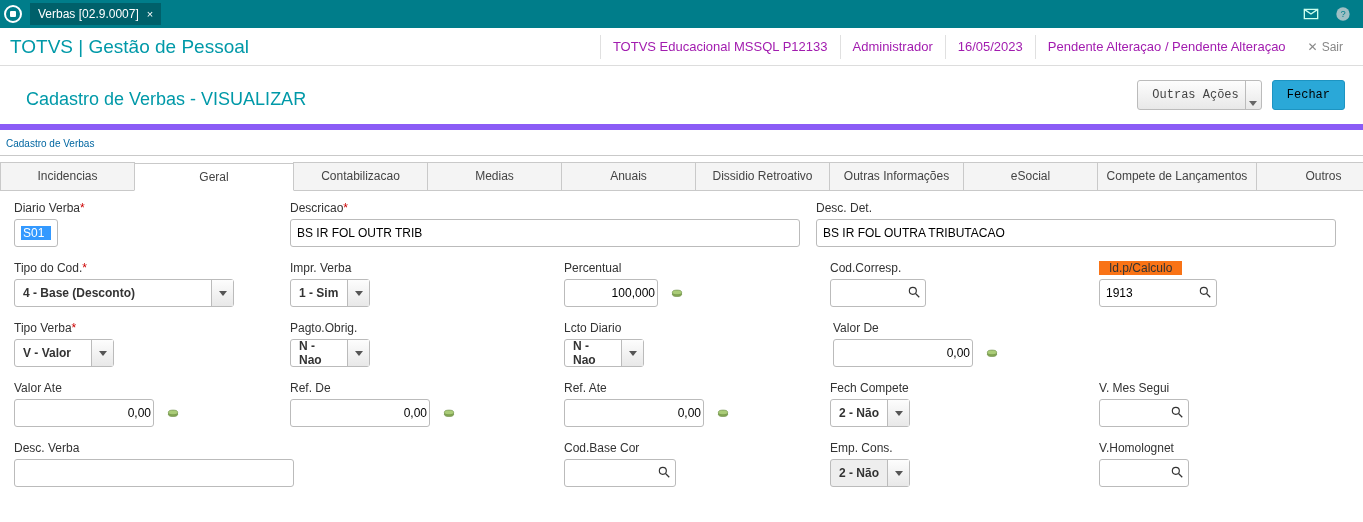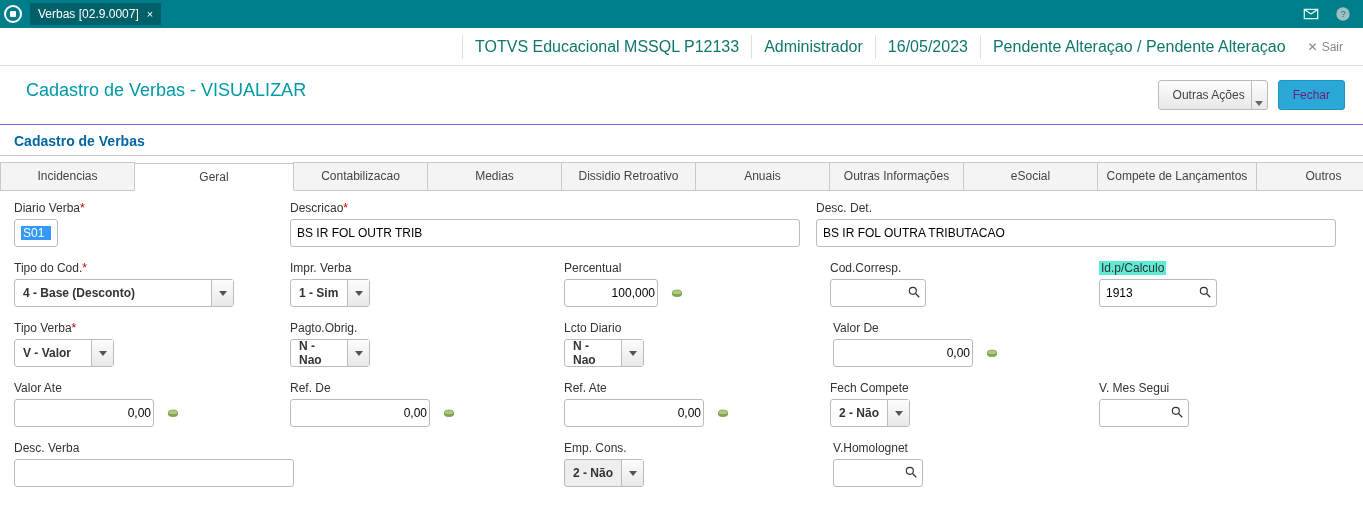--- a/index.html
+++ b/index.html
@@ -11,52 +11,52 @@
   .top-bar .icon-circle::before { content:""; width:6px; height:6px; background:#fff; border-radius:1px; }
   .tab-item { background: #00606a; padding: 4px 8px; display:flex; align-items:center; gap:8px; font-size:12px; }
   .tab-close { color:#fff; font-size:11px; cursor:pointer; }
   .top-bar .spacer { flex:1; }
   .top-icon { width:20px; height:20px; display:flex; align-items:center; justify-content:center; color:#cde; margin:0 6px; }
   
   
   .header-row { background:#fff; height:38px; border-bottom:1px solid #ddd; display:flex; align-items:center; padding:0 10px; }
   .app-title { color:#0099a8; font-size:19px; font-weight:400; }
   .header-row .spacer { flex:1; }
-  .ctx-text { color:#0f766e; font-size:16px; padding:0 12px; border-left:1px solid #e0e0e0; height:24px; display:flex; align-items:center; }
+  .ctx-text { color:#a21caf; font-size:13px; padding:0 12px; border-left:1px solid #e0e0e0; height:24px; display:flex; align-items:center; }
   .ctx-text:first-of-type { border-left:none; }
   .exit { color:#888; padding:0 10px; display:flex; align-items:center; gap:4px; }
   
   
-  .sub-header { display:flex; align-items:flex-start; padding:14px 18px 14px 26px; border-bottom:1px solid #8b5cf6;}
+  .sub-header { display:flex; align-items:flex-end; padding:14px 18px 14px 26px; border-bottom:6px solid #8b5cf6;}
   .sub-title { color:#0099a8; font-size:18px; }
   .sub-header .spacer { flex:1; }
-  .btn { height:30px; padding:0 14px; border:1px solid #bbb; background:linear-gradient(#fdfdfd,#e8e8e8); border-radius:3px; font-size:12px; color:#444; display:inline-flex; align-items:center; gap:6px; cursor:pointer; }
-  .btn-primary { background:#2aa8d8; color:#701a75; border:1px solid #1d94c2; }
+  .btn { height:30px; padding:0 14px; border:1px solid #bbb; background:linear-gradient(#fdfdfd,#e8e8e8); border-radius:3px; font-size:12px; color:#444; display:inline-flex; align-items:center; gap:6px; cursor:pointer;font-family:Liberation Mono, monospace; }
+  .btn-primary { background:#2aa8d8; color:#000000; border:1px solid #1d94c2; }
   .btn-group { display:flex; gap:10px; }
   .btn.caret-box { position:relative; padding-right:22px;}
   .btn.caret-box .caret-sq { position:absolute; right:0; top:0; bottom:0; width:16px; border-left:1px solid #bbb; display:flex; align-items:flex-end; justify-content:center; padding-bottom:3px;}
   .btn.caret-box .caret-sq::before { content:""; border-left:4px solid transparent; border-right:4px solid transparent; border-top:5px solid #666;}
   
   
-  .section-title { color:#0066a1; font-weight:bold; font-size:14px; padding:8px 14px 6px; border-bottom:1px solid #c9c9c9; }
+  .section-title { color:#0066a1; font-weight:normal; font-size:10px; padding:8px 6px 6px; border-bottom:1px solid #c9c9c9; }
   
   
   .tabs { display:flex; border-bottom:1px solid #c9c9c9; margin-top:6px; }
   .tab { flex:0 0 auto; width:135px; text-align:center; padding:6px 4px; font-size:12px; border:1px solid #c9c9c9; border-bottom:none; background:#fff; margin-right:-1px; color:#444; cursor:pointer; }
   .tab.active { background:#fff; border-bottom:1px solid #fff; position:relative; top:1px; font-weight:normal; }
   .tab:not(.active){ background:#f4f4f4; }
   .tab:first-child { border-left:1px solid #c9c9c9; }
   
   
   .form-area { padding:10px 14px; }
   .row { display:flex; gap:16px; margin-bottom:14px; }
   .field { display:flex; flex-direction:column; }
   .field label { font-size:12px; color:#333; margin-bottom:4px; white-space:nowrap; }
   .req { color:#c00; }
-  .highlight { background:#5eead4; padding:0 2px; }
+  .highlight { background:#f97316; padding:0 10px; }
   
   .input, .select { height:28px; border:1px solid #bbb; border-radius:3px; padding:0 6px; font-size:12px; background:#fff; display:flex; align-items:center; }
   .input input { border:none; outline:none; width:100%; font-size:12px; background:transparent;}
   .select { display:flex; align-items:center; justify-content:space-between; padding:0;font-weight:bold; }
   .select .sel-text { padding:0 8px; flex:1; }
   .select .sel-btn { width:22px; height:100%; border-left:1px solid #bbb; display:flex; align-items:center; justify-content:center; background:linear-gradient(#fdfdfd,#e8e8e8); }
   .select .sel-btn::before { content:""; border-left:4px solid transparent; border-right:4px solid transparent; border-top:5px solid #555;}
   
   .input.selected input { background:#3399ff; color:#fff; padding:0 2px;}
   .mag svg, .money-ic svg { width:14px; height:14px; }
@@ -87,20 +87,21 @@
   </div>
   <div class="top-icon">
     <svg viewBox="0 0 24 24" width="16" height="16" fill="#9fbfc4">
         <circle cx="12" cy="12" r="10"></circle>
         <text x="12" y="17" text-anchor="middle" font-size="14" fill="#007d8a">?</text>
       </svg>
   </div>
 </div>
 
 <div class="header-row">
+  <div class="app-title">TOTVS | Gestão de Pessoal</div>
   <div class="spacer"></div>
   <div class="ctx-text">TOTVS Educacional MSSQL P12133</div>
   <div class="ctx-text">Administrador</div>
   <div class="ctx-text">16/05/2023</div>
   <div class="ctx-text">Pendente Alteraçao / Pendente Alteraçao</div>
   <div class="exit">
     <span>✕</span>
     <span>Sair</span>
   </div>
 </div>
@@ -119,22 +120,22 @@
   </div>
 </div>
 
 <div class="section-title">Cadastro de Verbas</div>
 
 <div class="tabs">
   <div class="tab"><span>Incidencias</span></div>
   <div class="tab active" style="width:160px"><span>Geral</span></div>
   <div class="tab"><span>Contabilizacao</span></div>
   <div class="tab"><span>Medias</span></div>
+  <div class="tab"><span>Anuais</span></div>
   <div class="tab"><span>Dissidio Retroativo</span></div>
-  <div class="tab"><span>Anuais</span></div>
   <div class="tab"><span>Outras Informações</span></div>
   <div class="tab"><span>eSocial</span></div>
   <div class="tab" style="width:160px"><span>Compete de Lançamentos</span></div>
   <div class="tab"><span>Outros</span></div>
 </div>
 
 <div class="form-area">
 
   <div class="row">
     <div class="field" style="width:260px">
@@ -309,20 +310,30 @@
   </div>
 
   <div class="row">
     <div class="field" style="width:260px">
       <label>Desc. Verba</label>
       <div class="input" style="width:280px">
           <input value="" style="">
         </div>
     </div>
     <div class="field" style="width:258px"></div>
+    <div class="field" style="width:250px">
+      <label>Cod.Base Cor</label>
+      <div class="input" style="width:112px;position:relative">
+        <input value="" style="">
+        <span style="position:absolute;right:4px;top:5px"><svg width="14" height="14" viewBox="0 0 24 24" fill="none" stroke="#333" stroke-width="2">
+              <circle cx="10" cy="10" r="6"></circle>
+              <line x1="15" y1="15" x2="21" y2="21"></line>
+            </svg></span>
+      </div>
+    </div>
     <div class="field" style="width:253px">
       <label>Emp. Cons.</label>
       <div class="select disabled" style="width:80px">
         <span class="sel-text">2 - Não</span>
         <span class="sel-btn"></span>
       </div>
     </div>
     <div class="field">
       <label>V.Homolognet</label>
       <div class="input" style="width:90px;position:relative">

